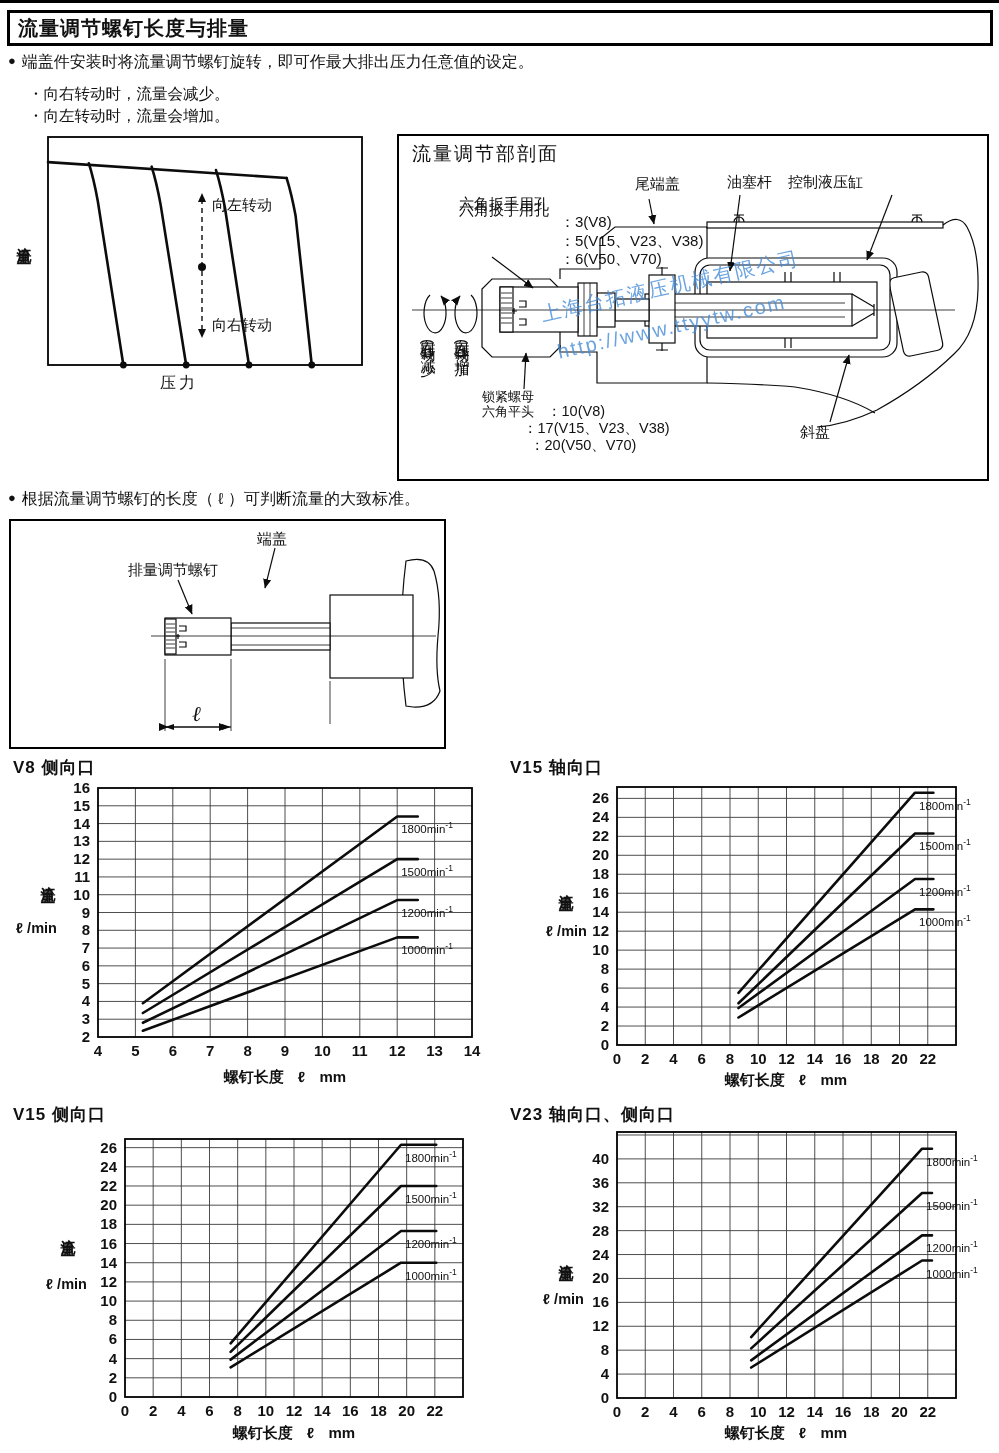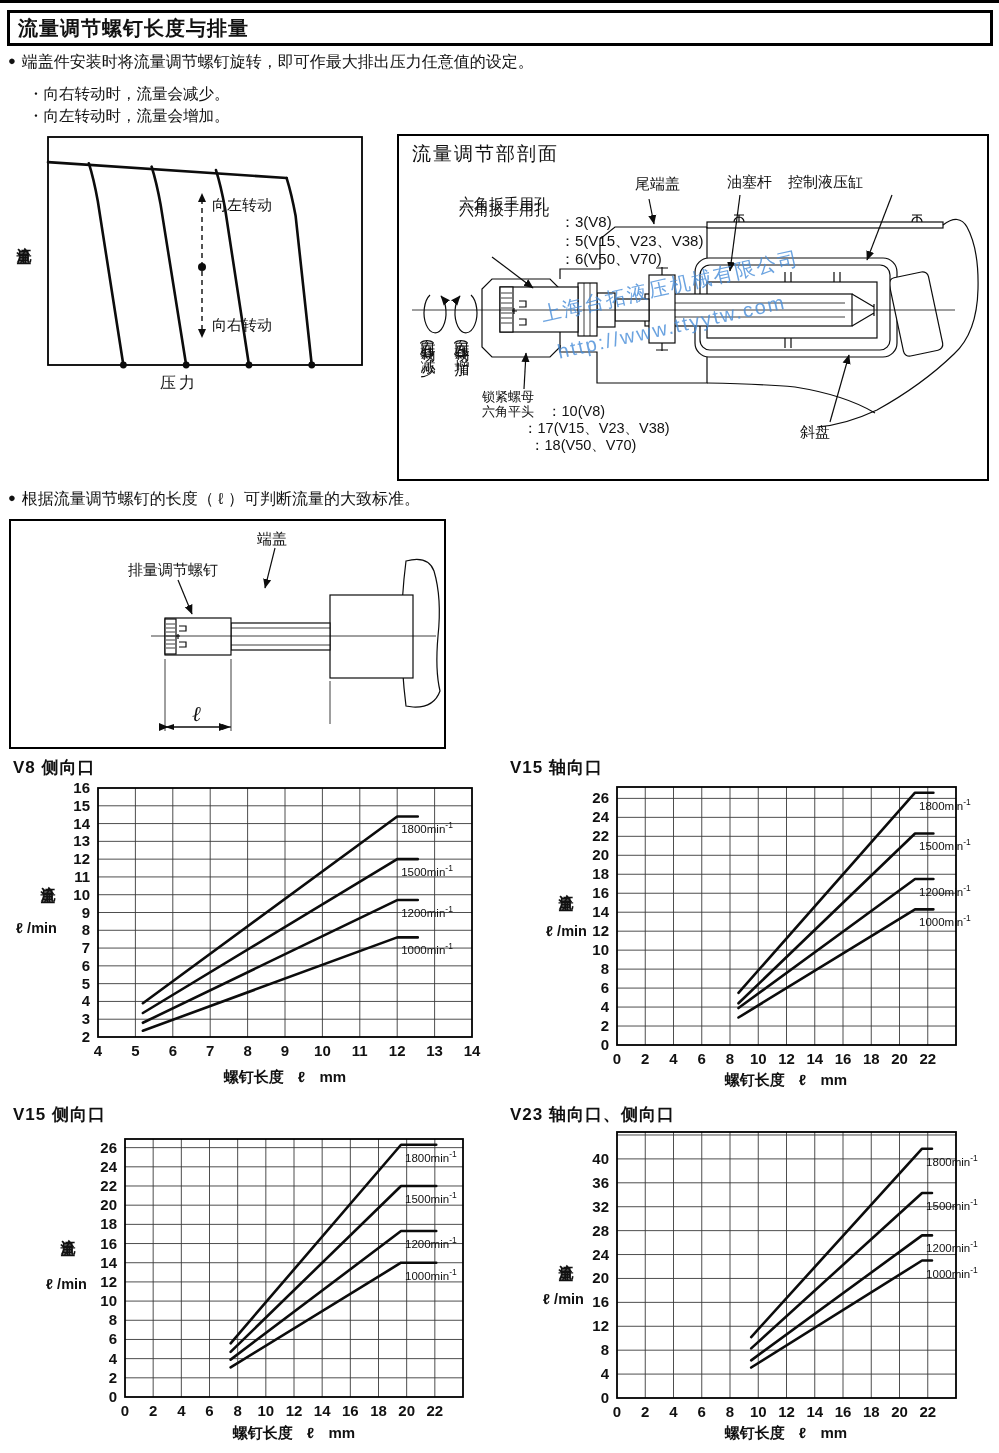--- a/index.html
+++ b/index.html
@@ -135,21 +135,21 @@
     <div class="lbl dlabel" style="left:391px;top:46px;">控制液压缸</div>
     <div class="lbl dlabel" style="left:62px;top:68px;">六角扳手用孔</div>
     <div class="lbl dlabel" style="left:62px;top:74px;">六角扳手用孔</div>
     <div class="lbl dlabel" style="left:163px;top:86px;">：3(V8)</div>
     <div class="lbl dlabel" style="left:163px;top:105px;">：5(V15、V23、V38)</div>
     <div class="lbl dlabel" style="left:163px;top:123px;">：6(V50、V70)</div>
     <div class="lbl nsmall" style="left:85px;top:261px;">锁紧螺母</div>
     <div class="lbl nsmall" style="left:85px;top:276px;">六角平头</div>
     <div class="lbl nval" style="left:150px;top:275px;">：10(V8)</div>
     <div class="lbl nval" style="left:126px;top:292px;">：17(V15、V23、V38)</div>
-    <div class="lbl nval" style="left:133px;top:309px;">：18(V50、V70)</div>
+    <div class="lbl nval" style="left:133px;top:309px;">：20(V50、V70)</div>
     <div class="vcol" style="left:22px;top:200px;">向右转动(减少)</div>
     <div class="vcol" style="left:56px;top:200px;">向左转动(增加)</div>
     <div class="lbl dlabel" style="left:403px;top:296px;">斜盘</div>
   </div>
 
   <div class="lbl bullet" style="left:8px;top:489px;"><span class="dot">●</span><span>根据流量调节螺钉的长度（ ℓ ）可判断流量的大致标准。</span></div>
 
   <div class="abs" style="left:8px;top:518px;width:440px;height:232px;">
     <svg width="440" height="232">
       <defs>

